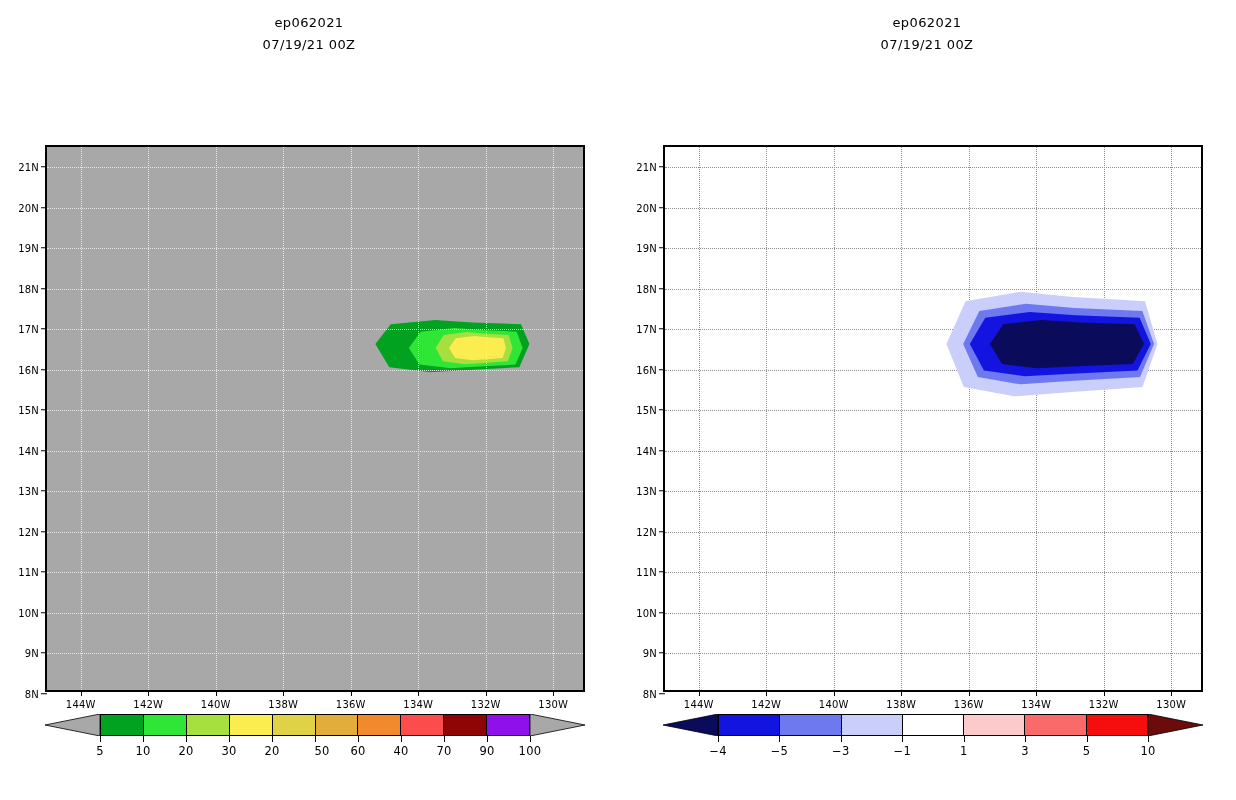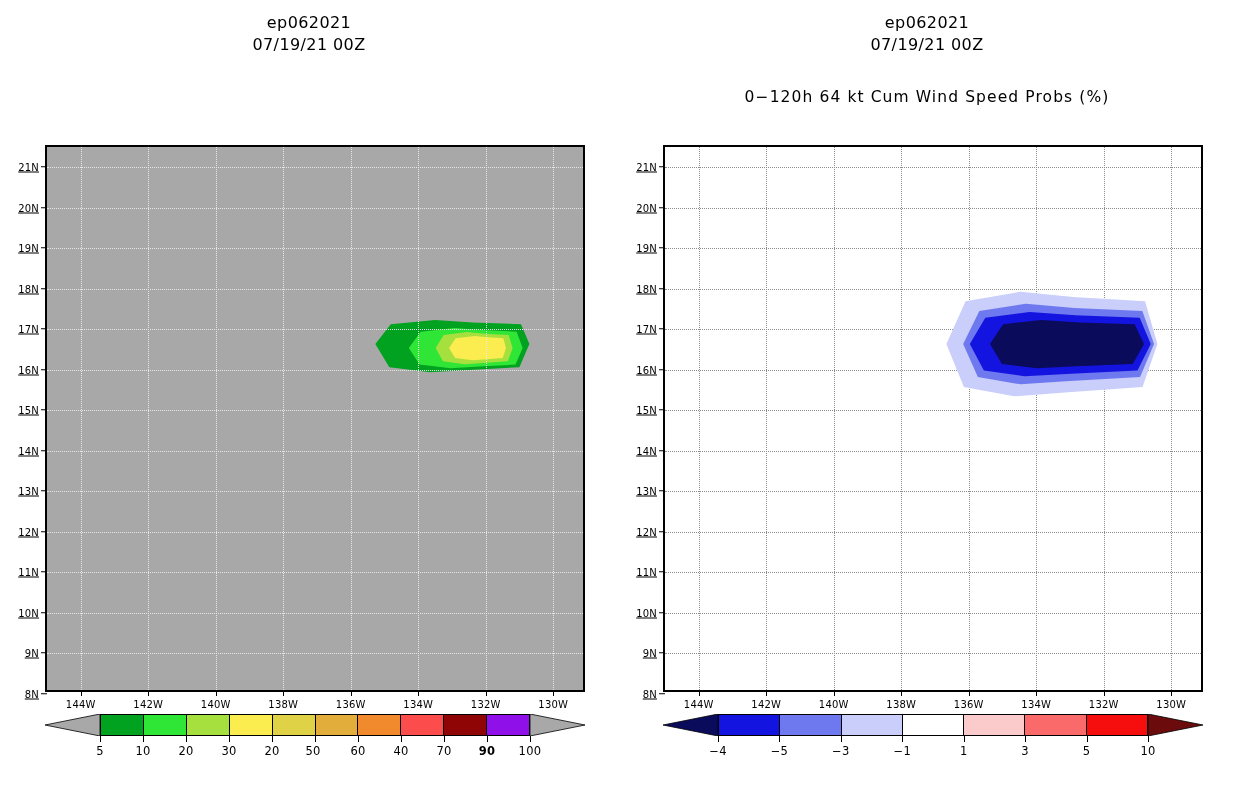--- a/index.html
+++ b/index.html
@@ -23,21 +23,21 @@
   #panel-right { left: 618px; width: 618px; }
 
   .titles {
     position: absolute;
     left: 0;
     width: 618px;
     text-align: center;
     color: #000;
   }
   .title-line {
-    font-size: 16px;
+    font-size: 13px;
     line-height: 22px;
     letter-spacing: 0.4px;
     white-space: nowrap;
   }
   .title-group-a { top: 12px; }
   .title-group-b { top: 86px; }
   .title-group-b .title-line {
     font-size: 15.5px;
     letter-spacing: 1.1px;
   }
@@ -68,21 +68,20 @@
   }
   .ytick-label {
     position: absolute;
     right: 100%;
     margin-right: 8px;
     transform: translateY(-50%);
     font-size: 10px;
     white-space: nowrap;
     color: #000;
     letter-spacing: 0.2px;
-    text-decoration: underline;
   }
   .xtick {
     position: absolute;
     top: 100%;
     height: 6px;
     width: 0;
     border-left: 1.5px solid #000;
   }
   .xtick-label {
     position: absolute;
@@ -299,44 +298,43 @@
         <div class="cb-tick-label" style="left: 0px;">5</div>
         <div class="cb-tickmark" style="left: 43px;"></div>
         <div class="cb-tick-label" style="left: 43px;">10</div>
         <div class="cb-tickmark" style="left: 86px;"></div>
         <div class="cb-tick-label" style="left: 86px;">20</div>
         <div class="cb-tickmark" style="left: 129px;"></div>
         <div class="cb-tick-label" style="left: 129px;">30</div>
         <div class="cb-tickmark" style="left: 172px;"></div>
         <div class="cb-tick-label" style="left: 172px;">20</div>
         <div class="cb-tickmark" style="left: 215px;"></div>
-        <div class="cb-tick-label" style="left: 213px;">50</div>
+        <div class="cb-tick-label" style="left: 222px;">50</div>
         <div class="cb-tickmark" style="left: 258px;"></div>
         <div class="cb-tick-label" style="left: 258px;">60</div>
         <div class="cb-tickmark" style="left: 301px;"></div>
         <div class="cb-tick-label" style="left: 301px;">40</div>
         <div class="cb-tickmark" style="left: 344px;"></div>
         <div class="cb-tick-label" style="left: 344px;">70</div>
         <div class="cb-tickmark" style="left: 387px;"></div>
-        <div class="cb-tick-label" style="left: 387px; font-weight: bold;">90</div>
+        <div class="cb-tick-label" style="left: 387px;">90</div>
         <div class="cb-tickmark" style="left: 430px;"></div>
         <div class="cb-tick-label" style="left: 430px;">100</div>
       </div>
   </div>
 </div>
 
 <div class="panel" id="panel-right">
 
   <div class="titles title-group-a">
     <div class="title-line">ep062021</div>
     <div class="title-line">07/19/21 00Z</div>
   </div>
 
   <div class="titles title-group-b">
-    <div class="title-line">0−120h 64 kt Cum Wind Speed Probs (%)</div>
   </div>
 
   <div class="axes" id="axes-right">
     <div class="plot-inner" id="plot-inner-right">
         <div class="grid-v" style="left: 33.75px;"></div>
         <div class="grid-v" style="left: 101.25px;"></div>
         <div class="grid-v" style="left: 168.75px;"></div>
         <div class="grid-v" style="left: 236.25px;"></div>
         <div class="grid-v" style="left: 303.75px;"></div>
         <div class="grid-v" style="left: 371.25px;"></div>

